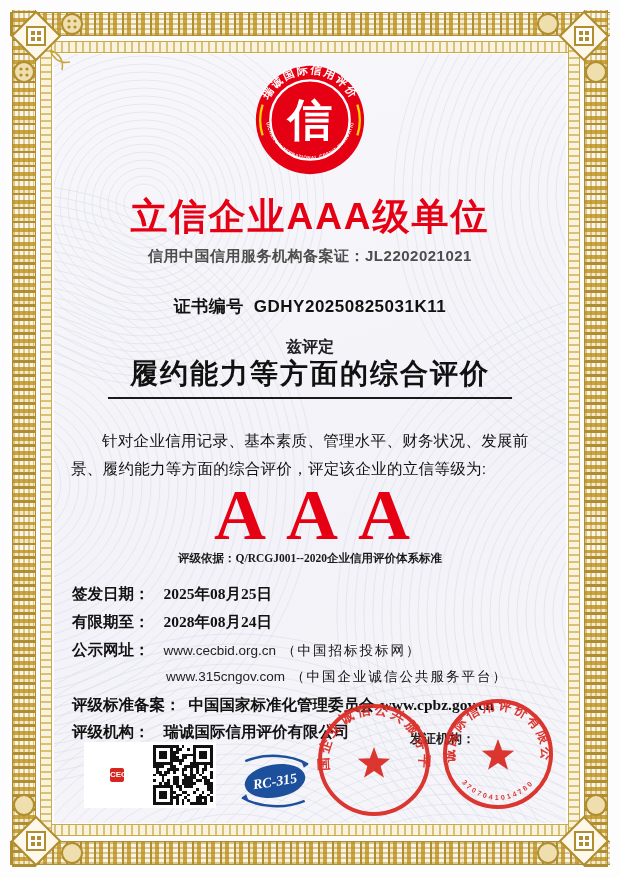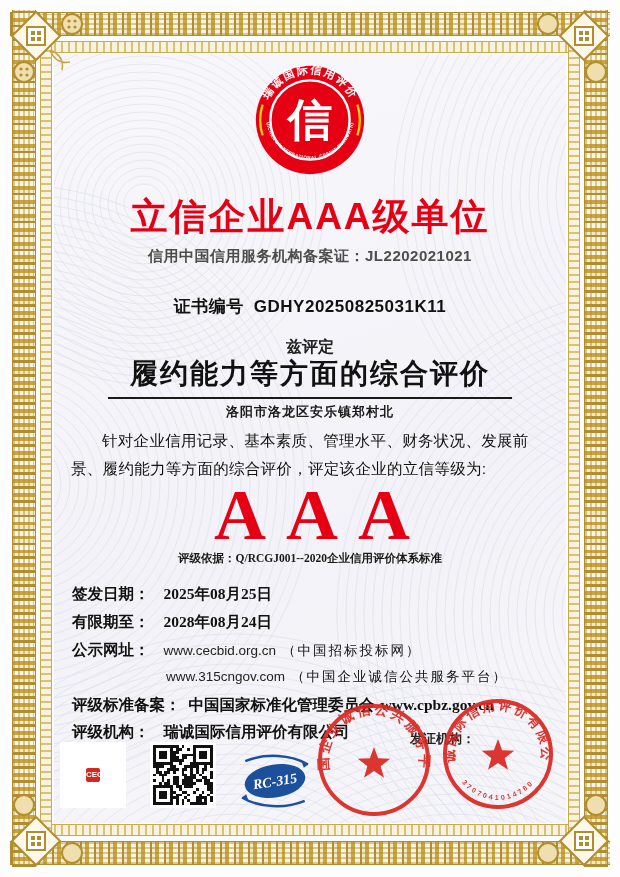--- a/index.html
+++ b/index.html
@@ -68,21 +68,21 @@
   .inforow .url { font-family:"Liberation Sans", sans-serif; font-weight:400; font-size:13.5px; margin-left:14px; color:#222; }
   .inforow .note { font-family:"Liberation Sans", sans-serif; font-weight:500; font-size:13.5px; letter-spacing:2px; margin-left:6px; color:#111; }
   .inforow .val.tight { margin-left:8px; }
   .r0 { top:584px; } .r1 { top:612px; } .r2 { top:640px; }
   .r3 { top:667px; padding-left:80px; } .r4 { top:695px; } .r5 { top:722px; }
   .r4 .url2 { font-weight:800; margin-left:6px; font-family:"Liberation Serif", serif; font-size:15.5px; }
   
   .qr { position:absolute; top:742px; width:66px; height:66px; background:#fff; padding:3px;
     display:grid; z-index:6; }
   .qr .m { background:transparent; } .qr .m.on { background:#111; }
-  .qr1 { left:60px;gap:39px; } .qr2 { left:150px; }
+  .qr1 { left:84px;gap:39px; } .qr2 { left:150px; }
   .qr-logo { position:absolute; left:50%; top:50%; width:14px; height:14px; transform:translate(-50%,-50%);
     background:#d6261e; color:#fff; font-size:8px; line-height:14px; text-align:center; font-weight:700; border-radius:2px; }
   .rc-svg { left:225px; top:748px; z-index:6; }
   .issuer { left:410px; top:730px; font-size:13px; font-weight:800; color:#222;
     font-family:"Liberation Serif", serif; z-index:5; }
   .seal { position:absolute; z-index:7; opacity:.92; }
   .seal1 { left:314px; top:700px; }
   .seal2 { left:440px; top:696px; }
 </style>
 </head>
@@ -372,21 +372,20 @@
         <textPath href="#logoBot" startOffset="50%" text-anchor="middle">RUICHENG INTERNATIONAL CREDIT EVALUATION</textPath>
       </text>
     </svg>
 
     <div class="abs center title">立信企业AAA级单位</div>
     <div class="abs center subtitle"><span>信用中国信用服务机构备案证：</span><span>JL2202021021</span></div>
     <div class="abs center certno"><span>证书编号</span><span class="num">GDHY20250825031K11</span></div>
     <div class="abs center hereby">兹评定</div>
     <div class="abs center company">履约能力等方面的综合评价</div>
     <div class="abs company-line"></div>
-    <div class="abs center address">洛阳市洛龙区安乐镇郑村北</div>
     <div class="abs paragraph">针对企业信用记录、基本素质、管理水平、财务状况、发展前景、履约能力等方面的综合评价，评定该企业的立信等级为:</div>
     <div class="abs center grade">AAA</div>
     <div class="abs center basis">评级依据：Q/RCGJ001--2020企业信用评价体系标准</div>
 
     <div class="abs inforow r0">
       <span class="lab">签发日期：</span><span class="val">2025年08月25日</span></div>
     <div class="abs inforow r1">
       <span class="lab">有限期至：</span><span class="val">2028年08月24日</span></div>
     <div class="abs inforow r2">
       <span class="lab">公示网址：</span><span class="url">www.cecbid.org.cn</span><span class="note">（中国招标投标网）</span></div>

